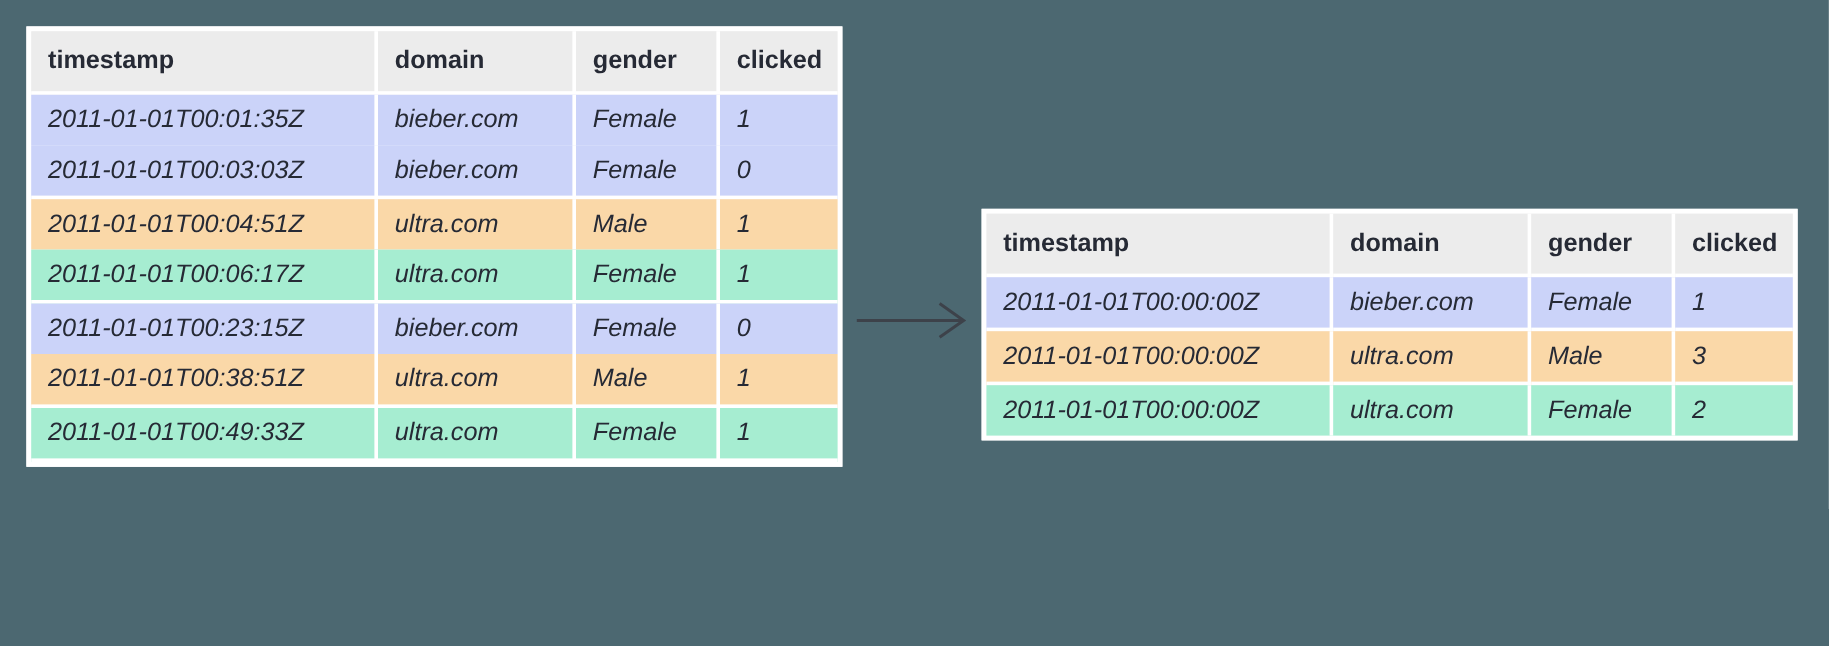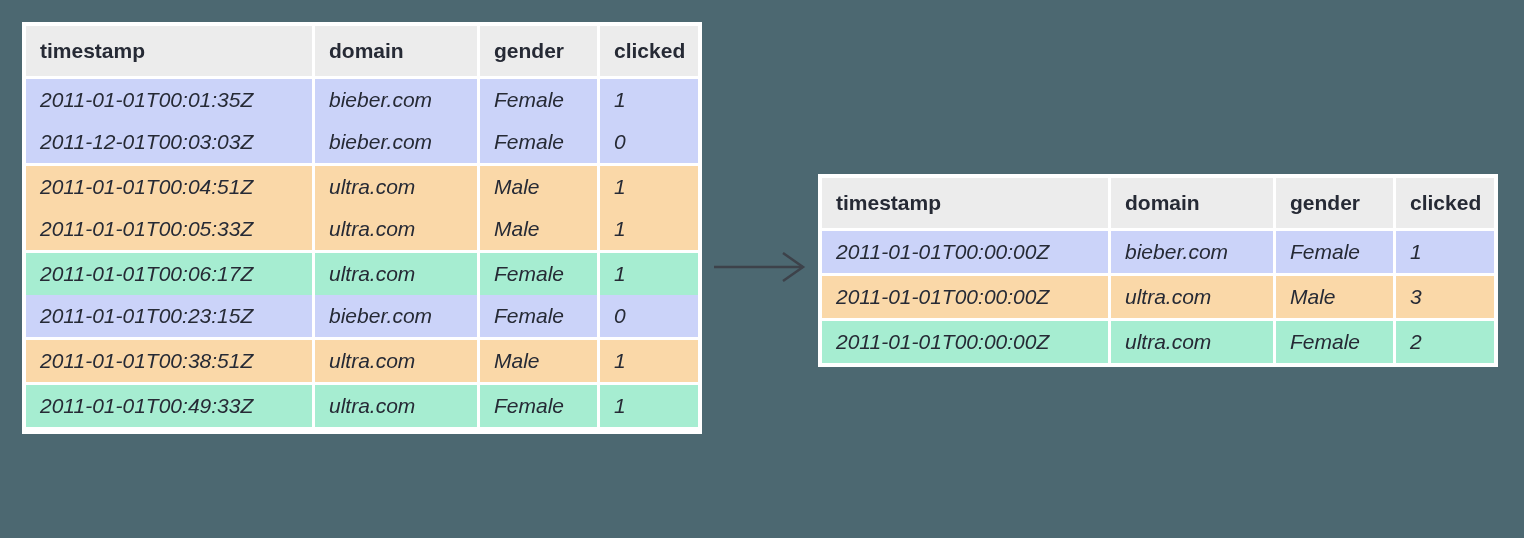--- a/index.html
+++ b/index.html
@@ -91,33 +91,27 @@
       </tr>
     </thead>
     <tbody>
       <tr class="lavender">
         <td>2011-01-01T00:01:35Z</td>
         <td>bieber.com</td>
         <td>Female</td>
         <td>1</td>
       </tr>
       <tr class="lavender">
-        <td>2011-12-01T00:03:03Z</td>
+        <td>2011-01-01T00:03:03Z</td>
         <td>bieber.com</td>
         <td>Female</td>
         <td>0</td>
       </tr>
       <tr class="orange">
         <td>2011-01-01T00:04:51Z</td>
-        <td>ultra.com</td>
-        <td>Male</td>
-        <td>1</td>
-      </tr>
-      <tr class="orange">
-        <td>2011-01-01T00:05:33Z</td>
         <td>ultra.com</td>
         <td>Male</td>
         <td>1</td>
       </tr>
       <tr class="green">
         <td>2011-01-01T00:06:17Z</td>
         <td>ultra.com</td>
         <td>Female</td>
         <td>1</td>
       </tr>

